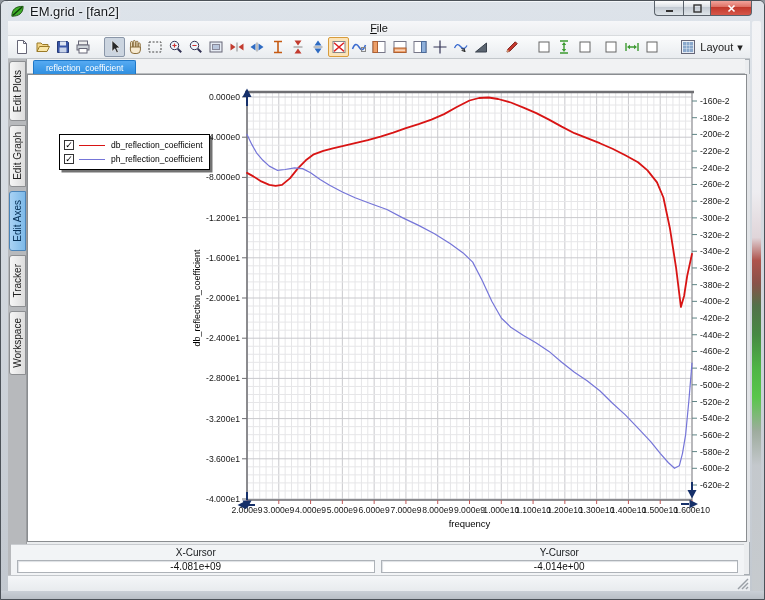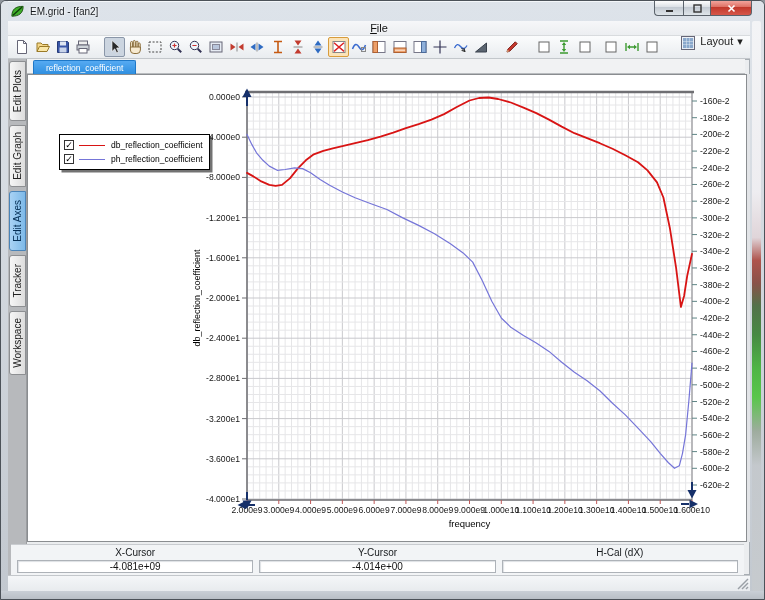--- a/index.html
+++ b/index.html
@@ -8,40 +8,40 @@
   #win{position:relative;width:765px;height:600px;border-radius:6px 6px 0 0;background:linear-gradient(#dde3ea,#c8cfd6);border:1px solid #4c5259;overflow:hidden;box-shadow:inset 0 1px 0 #f4f7fa;}
   
   .aero-left{position:absolute;left:0;top:0;bottom:0;width:7px;background:linear-gradient(#dfe4ea,#c2c8cf);}
   .aero-right{position:absolute;right:0;top:0;bottom:0;width:14px;background:linear-gradient(#dfe4ea,#c2c8cf);}
   .aero-right .glass-strip{position:absolute;right:3px;top:20px;bottom:8px;width:9px;border-radius:2px;
     background:linear-gradient(#f7f7f8 0%,#f2f0f3 30%,#e2d4d8 38%,#a83c33 42%,#7c3a2f 46%,#3c6030 50%,#2f7c28 55%,#38b02c 61%,#44c432 66%,#97a695 72%,#c3c7cb 78%,#c7cbce 100%);opacity:.85;}
   .aero-bottom{position:absolute;left:0;right:0;bottom:0;height:8px;background:linear-gradient(#c9cfd6,#b9bfc6);}
   
   #titlebar{position:absolute;left:0;top:0;right:0;height:20px;display:flex;align-items:center;padding-left:9px;}
   #titlebar .app-icon{width:15px;height:15px;margin-right:5px;}
-  #titlebar .title-text{font-size:10px;color:#15191d;text-shadow:0 0 3px #ffffff,0 0 3px #ffffff;}
+  #titlebar .title-text{font-size:13px;color:#15191d;text-shadow:0 0 3px #ffffff,0 0 3px #ffffff;}
   .winbtns{position:absolute;top:0;right:12px;display:flex;}
   .winbtn{height:15px;border:1px solid #5a626b;border-top:none;display:flex;align-items:center;justify-content:center;background:linear-gradient(#fdfdfd,#d9dee4 45%,#c3cad2 46%,#dfe5ea);}
   .winbtn.min{width:29px;border-radius:0 0 0 4px;border-right:none;}
   .winbtn.max{width:27px;border-right:none;}
   .winbtn.close{width:42px;border-radius:0 0 4px 0;background:linear-gradient(#f2a39b,#dd6e61 45%,#c2392c 46%,#d6574a);}
   .winbtn svg{display:block;}
   
   #menubar{position:absolute;left:7px;right:14px;top:20px;height:15px;background:linear-gradient(#f6f7f9,#eceef1);border-bottom:1px solid #d8dbde;display:flex;align-items:center;font-size:11px;color:#111;flex-direction:column;}
   #menubar .doc-icon{width:13px;height:13px;margin:0 4px 0 2px;}
   .menu-item{padding:1px 7px;cursor:default;}
   .childbtns{margin-left:auto;display:flex;gap:2px;padding-right:3px;}
   .childbtn{width:21px;height:13px;border:1px solid #99a1a9;border-radius:2px;background:linear-gradient(#fbfcfd,#e3e7eb);display:flex;align-items:center;justify-content:center;}
   
   #toolbar{position:absolute;left:7px;right:14px;top:35px;height:23px;background:linear-gradient(#fbfcfd,#e9ecef);border-bottom:1px solid #c3c7cb;display:flex;align-items:center;padding-left:4px;}
   .tbtn{width:22px;height:20px;display:flex;align-items:center;justify-content:center;border:1px solid transparent;border-radius:2px;}
   .tbtn.active{background:#ccd5e0;border-color:#8a96a8;}
   .tbtn.highlight{background:#fbe3b8;border-color:#d89c3c;}
   .tsp{width:12px;}.tsp2{width:7px;}
-  #layout-btn{display:flex;align-items:flex-start;gap:4px;height:27px;padding:0 6px;border:1px solid transparent;border-radius:2px;font-size:11px;color:#222;}
+  #layout-btn{display:flex;align-items:center;gap:4px;height:27px;padding:0 6px;border:1px solid transparent;border-radius:2px;font-size:11px;color:#222;}
   
   #client{position:absolute;left:7px;right:14px;top:58px;bottom:24px;background:#ebedef;box-shadow:inset 0 0 0 1px #a7adb3;}
   #rail{position:absolute;left:0;top:0;width:19px;bottom:0;background:#b7b9bc;border-right:1px solid #9b9da0;}
   .side-tab{position:absolute;left:1px;width:17px;border:1px solid #8d8f92;border-radius:3px 0 0 3px;background:linear-gradient(90deg,#f6f6f6,#dddddd);display:flex;align-items:center;justify-content:center;}
   .side-tab span{writing-mode:vertical-rl;transform:rotate(180deg);font-size:10px;color:#222;white-space:nowrap;}
   .side-tab.active{background:linear-gradient(90deg,#a8d2f4,#7db9e8);border-color:#4a84b8;}
   .side-tab.active span{color:#062f55;}
   
   #tabrow{position:absolute;left:19px;top:0;right:5px;height:15px;background:#f1f2f3;border-bottom:1px solid #b9bcbf;}
   #doc-tab{position:absolute;left:6px;top:1px;height:14px;padding:0 12px;background:linear-gradient(#56aaf2,#2f8fe0);border:1px solid #1e78c8;border-bottom:none;color:#fff;font-size:8.5px;display:flex;align-items:center;border-radius:2px 2px 0 0;}
@@ -618,24 +618,20 @@
 
     <div id="cursorbar">
       <div class="cur-col">
           <div class="cur-label">X-Cursor</div>
           <div class="cur-box">-4.081e+09</div>
         </div>
       <div class="cur-col">
           <div class="cur-label">Y-Cursor</div>
           <div class="cur-box">-4.014e+00</div>
         </div>
-      <div class="cur-col">
-          <div class="cur-label">H-Cal (dX)</div>
-          <div class="cur-box"></div>
-        </div>
     </div>
   </div>
 
   <div id="statusbar">
     <svg id="grip" width="13" height="13">
       <g stroke="#9aa0a6" stroke-width="1.4">
           <line x1="12" y1="2" x2="2" y2="12"></line>
           <line x1="12" y1="6" x2="6" y2="12"></line>
           <line x1="12" y1="10" x2="10" y2="12"></line>
         </g>

